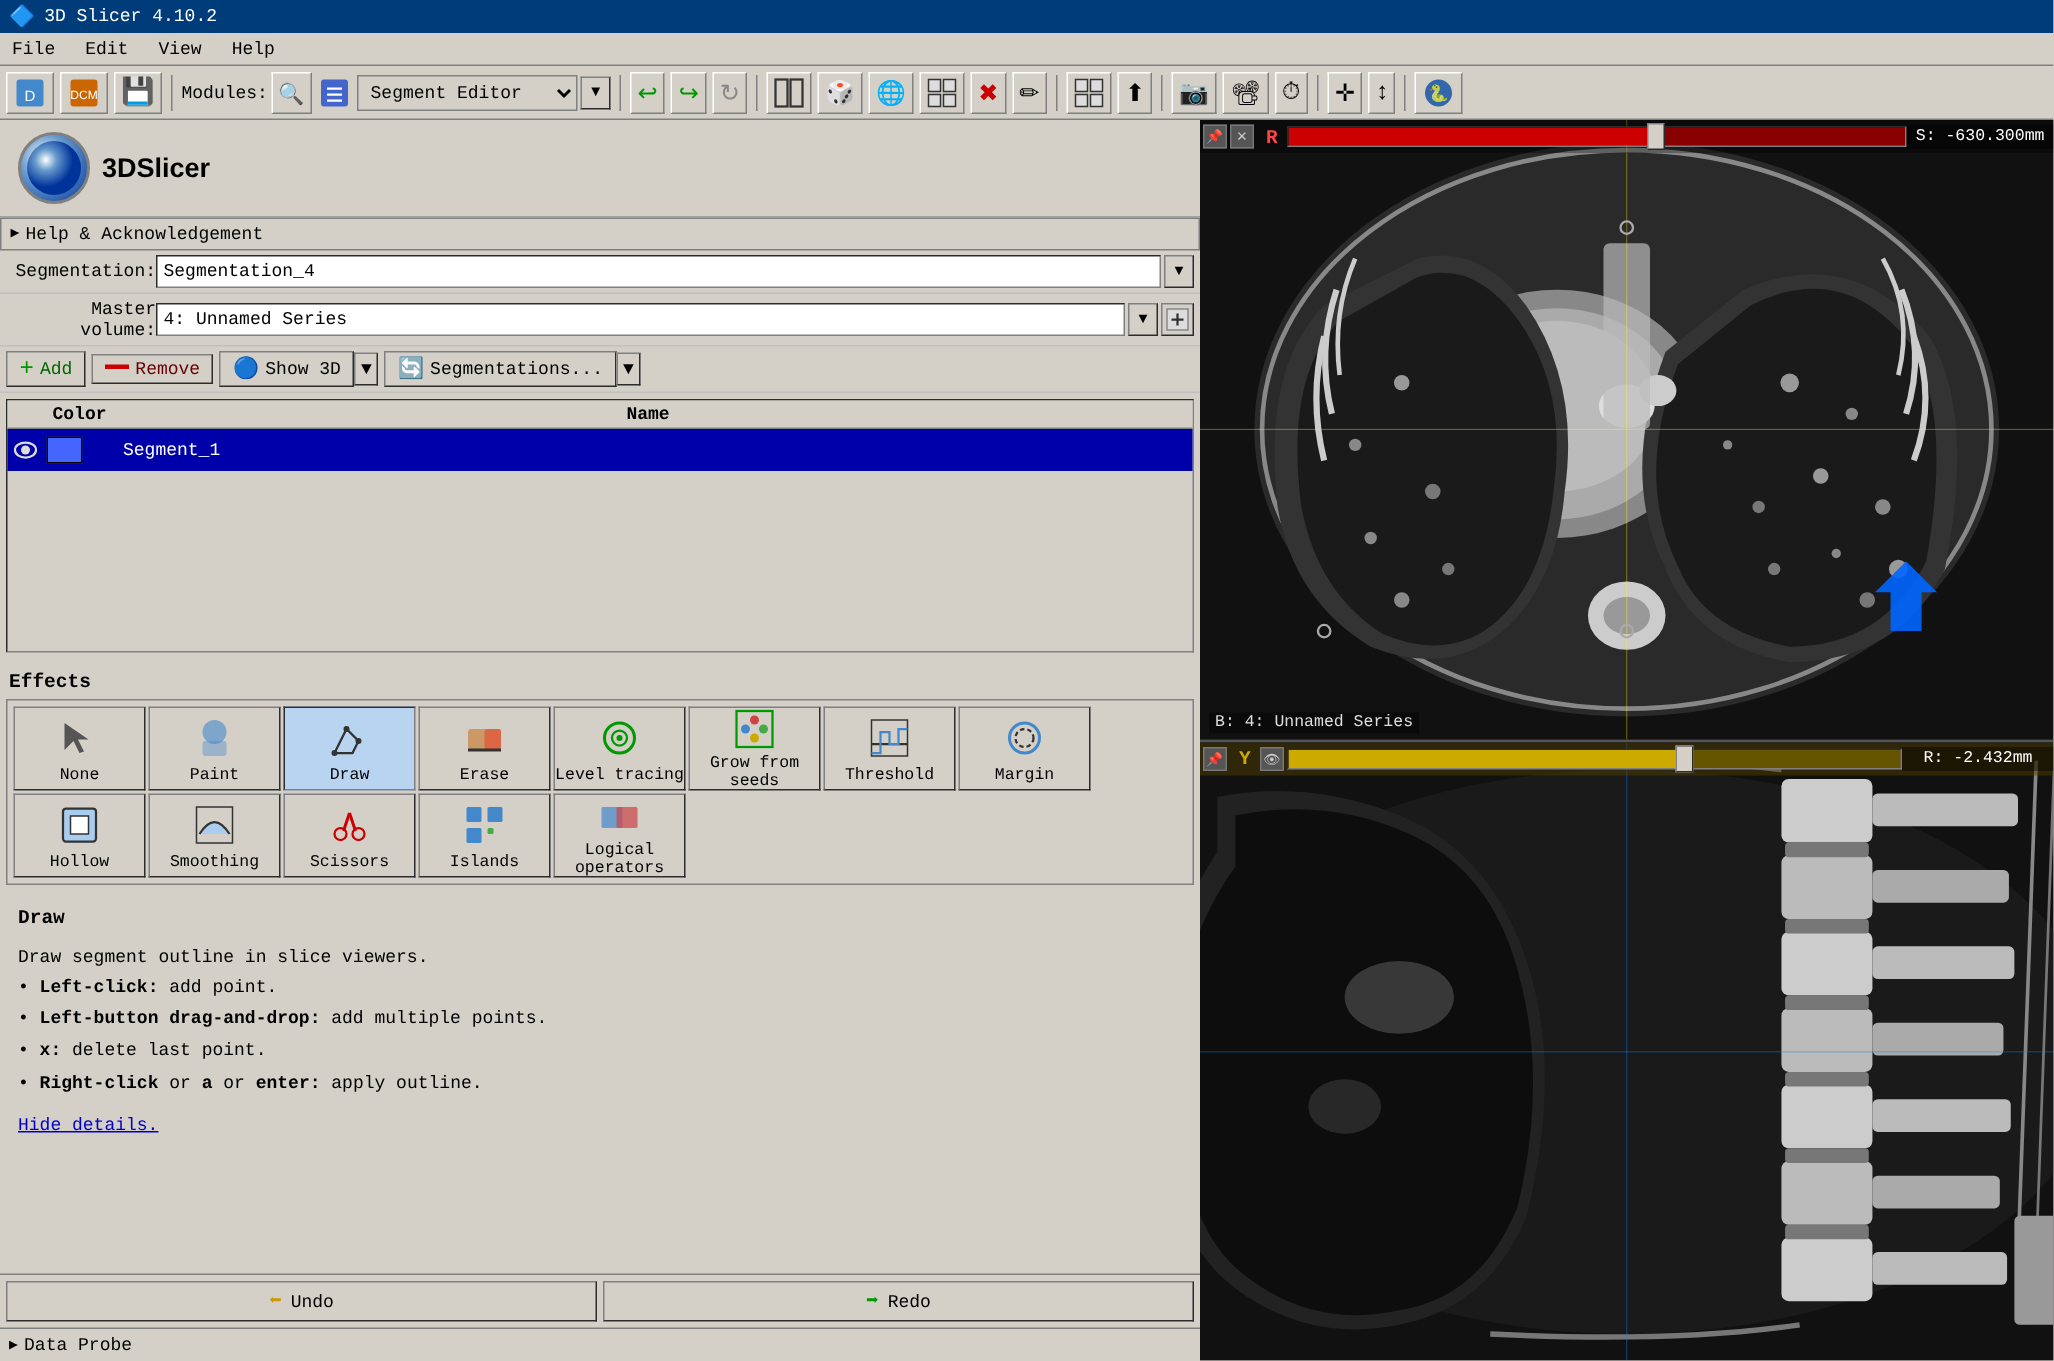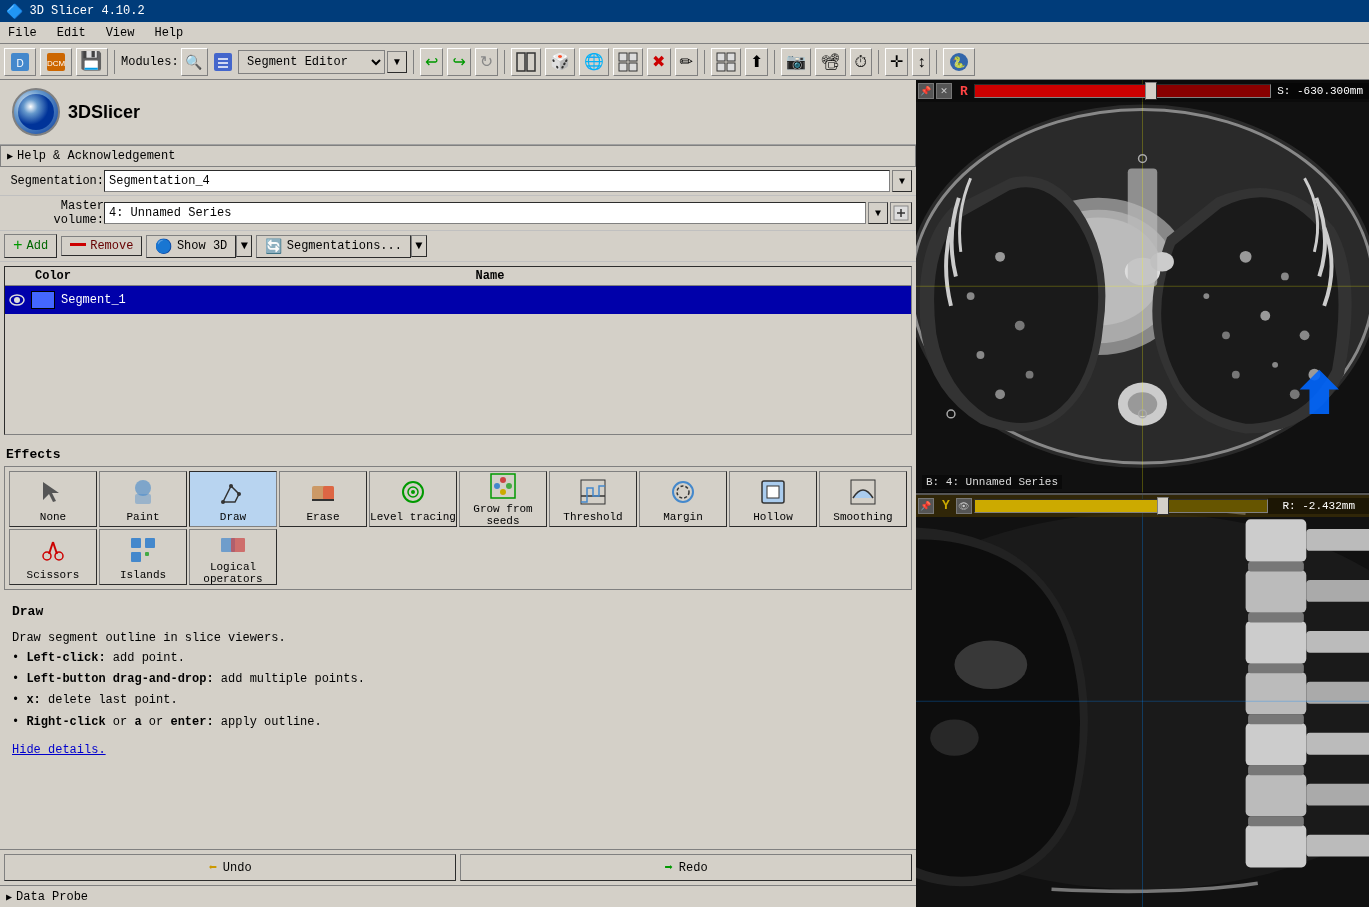--- a/index.html
+++ b/index.html
@@ -52,21 +52,21 @@
     
     #segment-list { border: 1px inset #808080; margin: 4px; flex: none; font-family: Liberation Mono, monospace; }
     .list-header { display: flex; background: #d4d0c8; border-bottom: 1px solid #808080; }
     .list-header-col { padding: 2px 6px; font-size: 12px; font-weight: bold; }
     .list-col-color { width: 40px; }
     .list-col-name { flex: 1; text-align: center; }
     .list-row { display: flex; align-items: center; height: 28px; }
     .list-row.selected { background: #0000aa; color: #fff; }
     .list-row .eye-icon { width: 24px; height: 24px; display: flex; align-items: center; justify-content: center; cursor: pointer; }
     .list-row .color-swatch { width: 24px; height: 18px; margin: 2px; border: 1px solid #000; }
-    .list-row .seg-name { flex: 1; padding: 2px 4px; }
+    .list-row .seg-name { flex: 1; padding: 2px 4px; margin-left: 21px; }
     .list-empty { height: 120px; }
 
     
     #effects-section { padding: 4px; }
     .section-title { font-size: 13px; font-weight: bold; padding: 4px 2px; }
     .effects-grid { display: flex; flex-wrap: wrap; gap: 2px; border: 1px solid #808080; padding: 4px; background: #d4d0c8; }
     .effect-btn { background: #d4d0c8; border: 1px outset #808080; width: 88px; height: 56px; display: flex; flex-direction: column; align-items: center; justify-content: center; gap: 3px; cursor: pointer; font-size: 11px; font-family: 'Courier New', monospace; }
     .effect-btn.active { border-style: inset; background: #b8d4f0; }
     .effect-icon { font-size: 20px; width: 32px; height: 32px; display: flex; align-items: center; justify-content: center; }
 
@@ -83,21 +83,21 @@
     .undo-btn, .redo-btn { flex: 1; background: #d4d0c8; border: 1px outset #808080; padding: 4px 8px; cursor: pointer; font-size: 12px; font-family: 'Courier New', monospace; display: flex; align-items: center; justify-content: center; gap: 6px; }
     .undo-icon { color: #cc9900; font-size: 14px; }
     .redo-icon { color: #009900; font-size: 14px; }
 
     
     #data-probe { background: #d4d0c8; border-top: 1px solid #808080; padding: 3px 6px; display: flex; align-items: center; gap: 4px; height: 22px; }
 
     
     #right-panel { flex: 1; display: flex; flex-direction: column; background: #000; }
 
-    .left-panel-wrapper { position: relative; width: 916px; display: flex; flex-direction: column; height: 100%; }
+    .left-panel-wrapper { position: relative; width: 800px; display: flex; flex-direction: column; height: 100%; }
     .left-panel-content { flex: 1; overflow-y: auto; padding-bottom: 4px; }
 
     
     .left-panel-content::-webkit-scrollbar { width: 16px; }
     .left-panel-content::-webkit-scrollbar-track { background: #d4d0c8; }
     .left-panel-content::-webkit-scrollbar-thumb { background: #a0a0a0; border: 1px outset #d4d0c8; }
 
     input[type=range] {
       -webkit-appearance: none;
       height: 12px;

